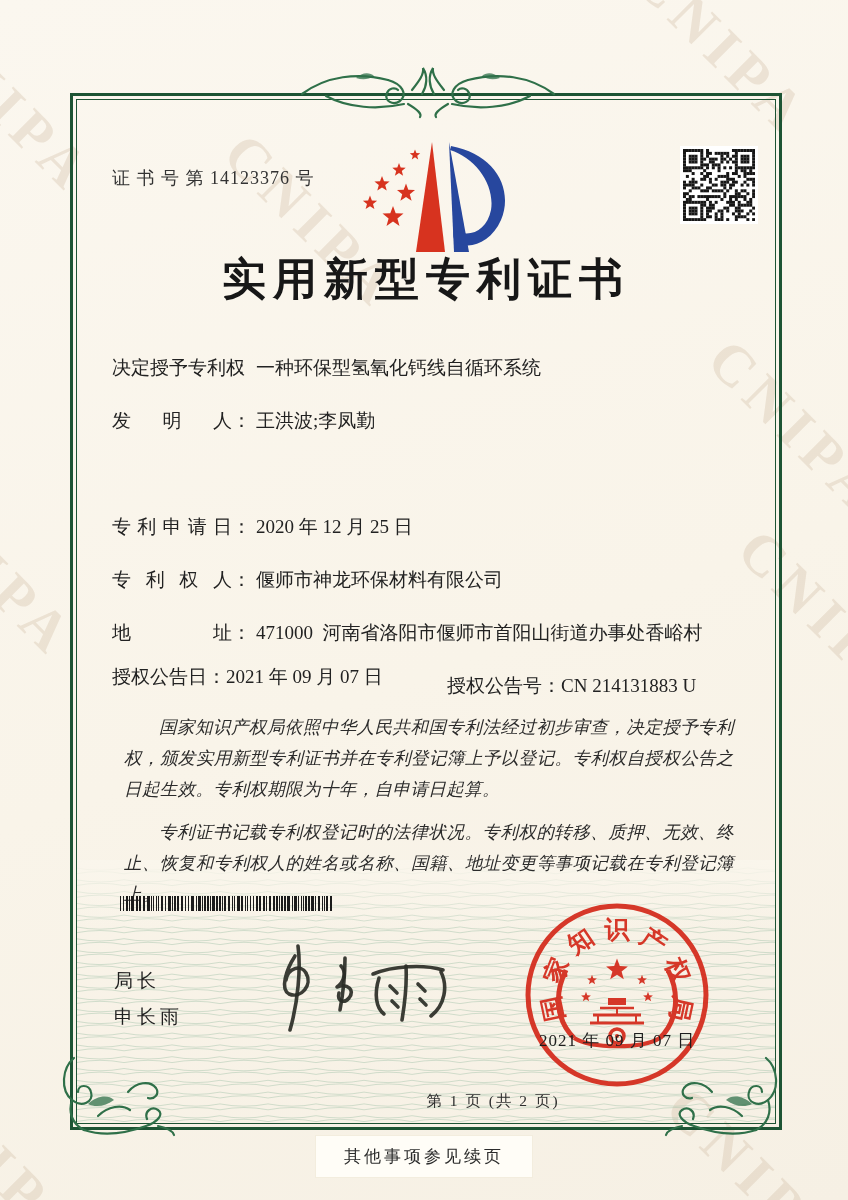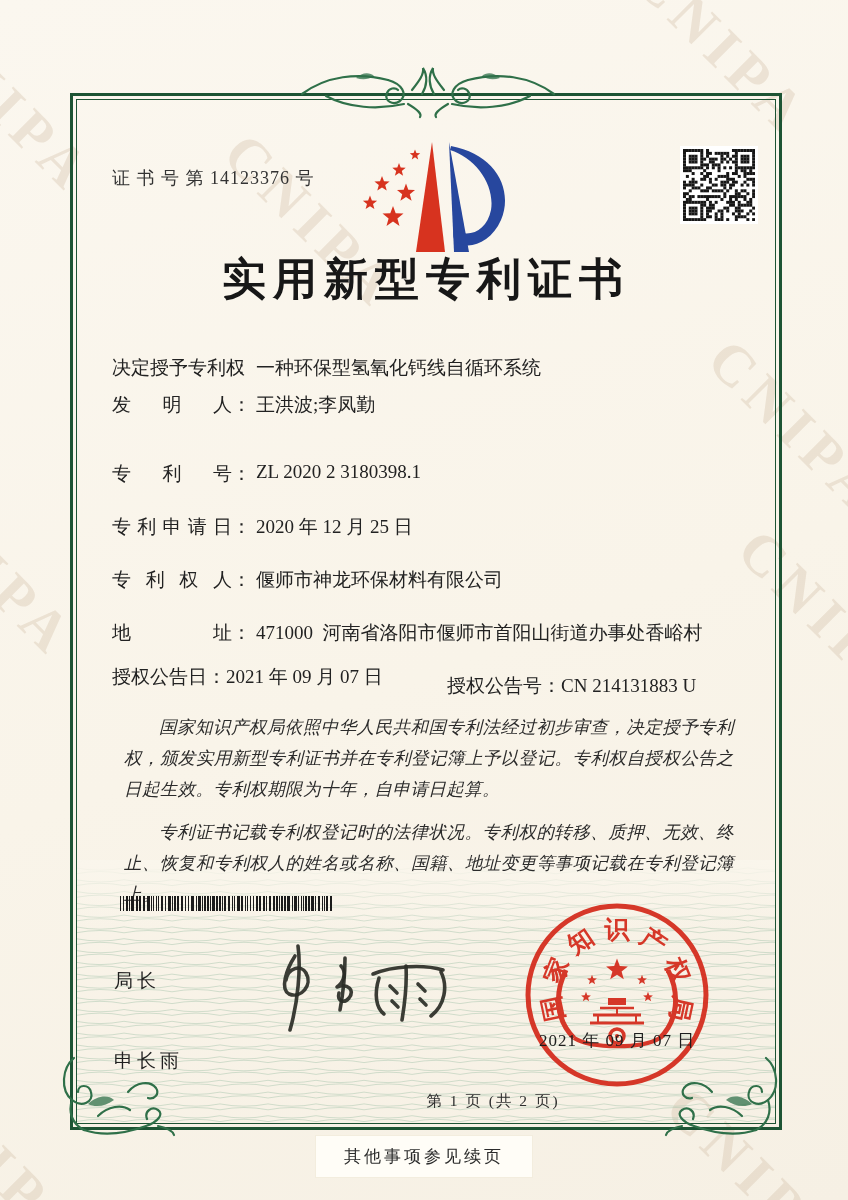--- a/index.html
+++ b/index.html
@@ -50,21 +50,21 @@
   
   .body-text{position:absolute;left:112px;top:700px;width:634px;z-index:3;
              font-size:17.5px;line-height:31px;text-align:justify;font-style:italic;
              color:#2b2b2b;letter-spacing:.4px;}
   .body-text p{text-indent:2em;margin:12px;}
   
   .barcode{position:absolute;left:120px;top:896px;width:218px;height:15px;z-index:4;}
   .director-title{position:absolute;left:114px;top:968px;z-index:4;
         font-family:"Liberation Sans",sans-serif;font-size:19px;letter-spacing:4px;color:#1f1f1f;}
   .director-name{position:absolute;left:114px;top:1004px;z-index:4;
-        font-family:"Liberation Sans",sans-serif;font-size:19px;letter-spacing:4px;color:#1f1f1f;margin-top:44px;}
+        font-family:"Liberation Sans",sans-serif;font-size:19px;letter-spacing:4px;color:#1f1f1f;}
   .signature{position:absolute;left:238px;top:942px;width:215px;height:92px;z-index:5;}
   .sig-stroke{stroke:#2a2d26;stroke-width:3.6;fill:none;stroke-linecap:round;stroke-linejoin:round;opacity:.92;}
   .seal{position:absolute;left:520px;top:898px;width:194px;height:194px;z-index:4;opacity:.93;}
   .seal text{fill:var(--seal-red);font-family:"Liberation Serif",serif;font-weight:700;font-size:25px;}
   .sr-s{stroke:var(--seal-red);fill:none;}
   .sr-f{fill:var(--seal-red);}
   .seal-date{position:absolute;left:518px;top:1029px;width:198px;z-index:5;text-align:center;
              font-size:17px;color:#1d1d1d;letter-spacing:1px;}
   .page-info{position:absolute;left:70px;top:1091px;width:846px;z-index:3;text-align:center;
              font-size:15.5px;letter-spacing:2px;color:#2e2e2e;}
@@ -503,25 +503,22 @@
         <rect x="63.8" y="69.6" width="3.02" height="3.02" fill="#161616"></rect>
         <rect x="69.6" y="69.6" width="3.02" height="3.02" fill="#161616"></rect>
       </svg>
   </div>
 
   <div class="title">实用新型专利证书</div>
 
   <div class="frow" style="top:355px">
     <span class="flabel">决定授予专利权</span><span class="fcolon">：</span><span class="fvalue">一种环保型氢氧化钙线自循环系统</span>
   </div>
-  <div class="frow" style="top:392px">
+  <div class="frow" style="top:408px">
     <span class="flabel">发明人</span><span class="fcolon">：</span><span class="fvalue">王洪波;李凤勤</span>
-  </div>
-  <div class="frow" style="top:461px">
-    <span class="flabel">专利号</span><span class="fcolon">：</span><span class="fvalue">ZL 2020 2 3180398.1</span>
   </div>
   <div class="frow" style="top:514px">
     <span class="flabel">专利申请日</span><span class="fcolon">：</span><span class="fvalue">2020 年 12 月 25 日</span>
   </div>
   <div class="frow" style="top:567px">
     <span class="flabel">专利权人</span><span class="fcolon">：</span><span class="fvalue">偃师市神龙环保材料有限公司</span>
   </div>
   <div class="frow" style="top:620px">
     <span class="flabel">地址</span><span class="fcolon">：</span><span class="fvalue">471000  河南省洛阳市偃师市首阳山街道办事处香峪村</span>
   </div>

